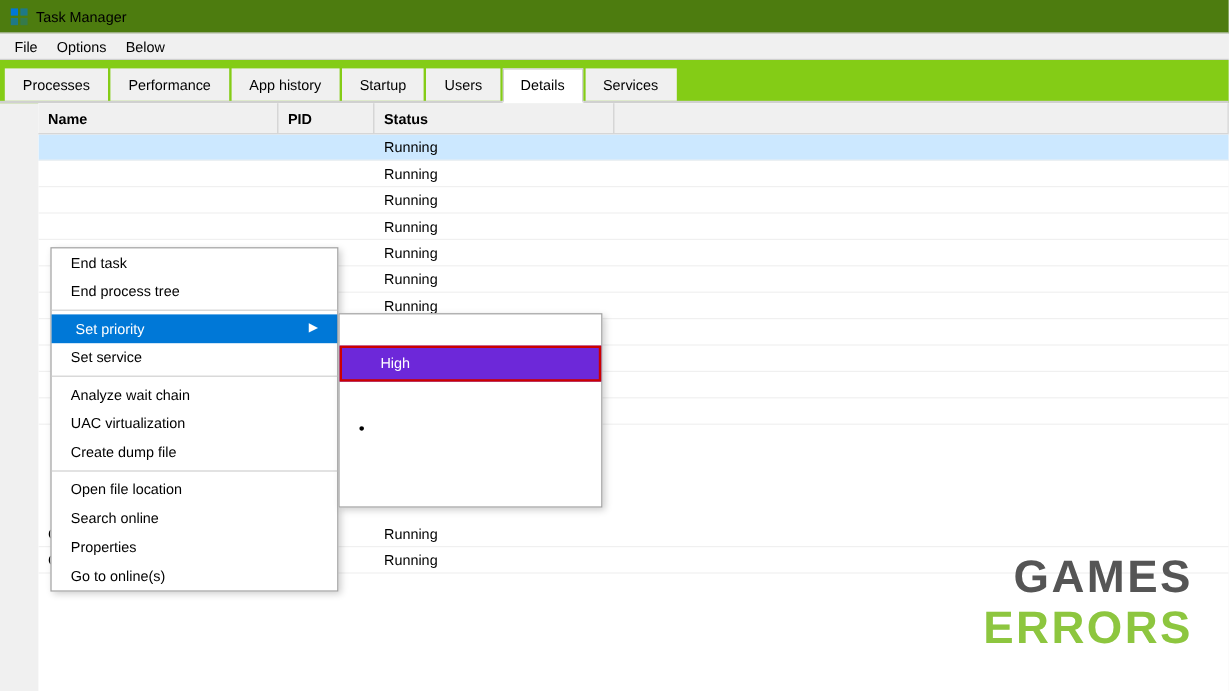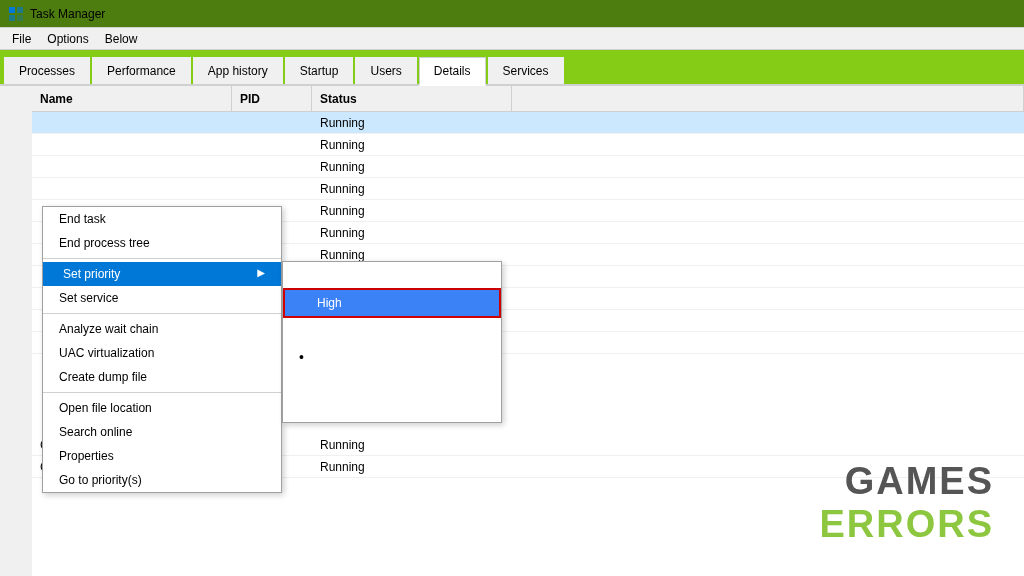--- a/index.html
+++ b/index.html
@@ -342,21 +342,21 @@
     <div class="ctx-separator"></div>
     <div class="ctx-item active" style="position:relative;">
       <span>Set priority</span>
       <span class="arrow">▶</span>
 
       <div class="submenu">
         <div class="submenu-item">
           <span class="bullet">&nbsp;</span>
           <span>Realtime</span>
         </div>
-        <div class="submenu-item highlighted-red" style="background:#3b82f6; border: 2px solid #cc0000;">
+        <div class="submenu-item highlighted-red" style="background:#6d28d9; border: 2px solid #cc0000;">
           <span class="bullet">&nbsp;</span>
           <span>High</span>
         </div>
         <div class="submenu-item">
           <span class="bullet">&nbsp;</span>
           <span>Above normal</span>
         </div>
         <div class="submenu-item">
           <span class="bullet">•</span>
           <span>Normal</span>
@@ -388,21 +388,21 @@
     <div class="ctx-item">
       <span>Open file location</span>
     </div>
     <div class="ctx-item">
       <span>Search online</span>
     </div>
     <div class="ctx-item">
       <span>Properties</span>
     </div>
     <div class="ctx-item">
-      <span>Go to priority(s)</span>
+      <span>Go to online(s)</span>
     </div>
   </div>
 
   <div class="watermark">
     <div class="watermark-games">GAMES</div>
     <div class="watermark-errors">ERRORS</div>
   </div>
 
 </div>
 

